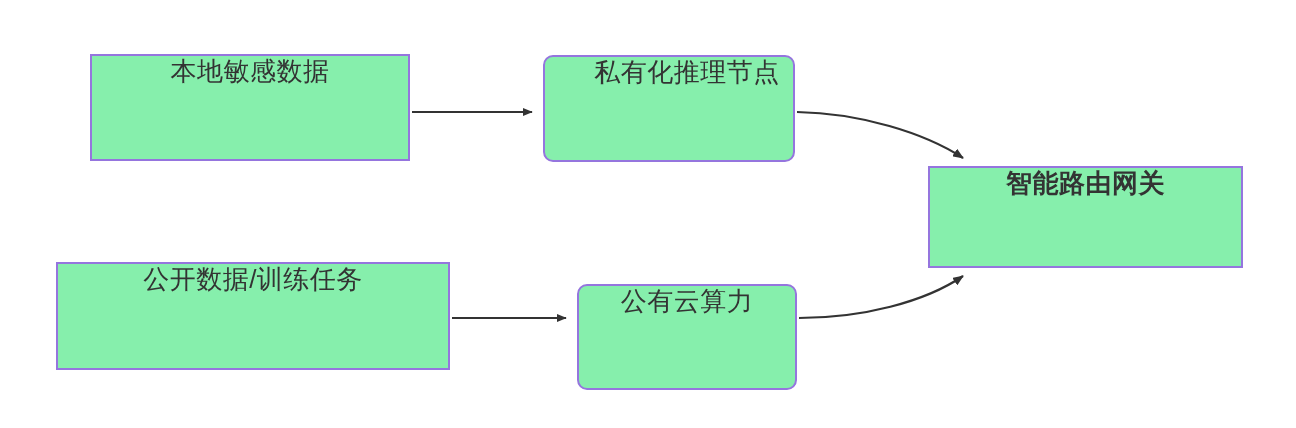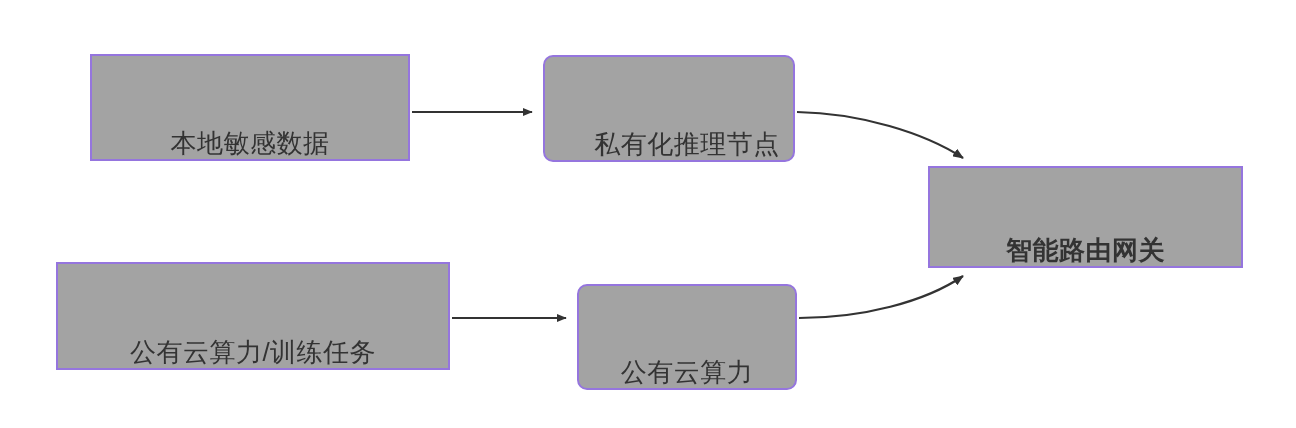--- a/index.html
+++ b/index.html
@@ -20,24 +20,24 @@
   #edge-layer {
     position: absolute;
     left: 0;
     top: 0;
     width: 1296px;
     height: 428px;
   }
   .node {
     position: absolute;
     box-sizing: border-box;
-    background: #a3a3a3;
+    background: #86efac;
     border: 2px solid #9575de;
     display: flex;
-    align-items: flex-end;
+    align-items: flex-start;
     justify-content: center;
     z-index: 2;
   }
   .node.rounded {
     border-radius: 10px;
   }
   .node-label {
     color: #333333;
     font-size: 26px;
     line-height: 1.2;
@@ -82,20 +82,20 @@
 
   <div class="node rounded" id="node-private-infer">
     <span class="node-label">私有化推理节点</span>
   </div>
 
   <div class="node" id="node-gateway">
     <span class="node-label">智能路由网关</span>
   </div>
 
   <div class="node" id="node-public-data">
-    <span class="node-label">公有云算力/训练任务</span>
+    <span class="node-label">公开数据/训练任务</span>
   </div>
 
   <div class="node rounded" id="node-public-cloud">
     <span class="node-label">公有云算力</span>
   </div>
 
 </div>
 
 </body></html>

